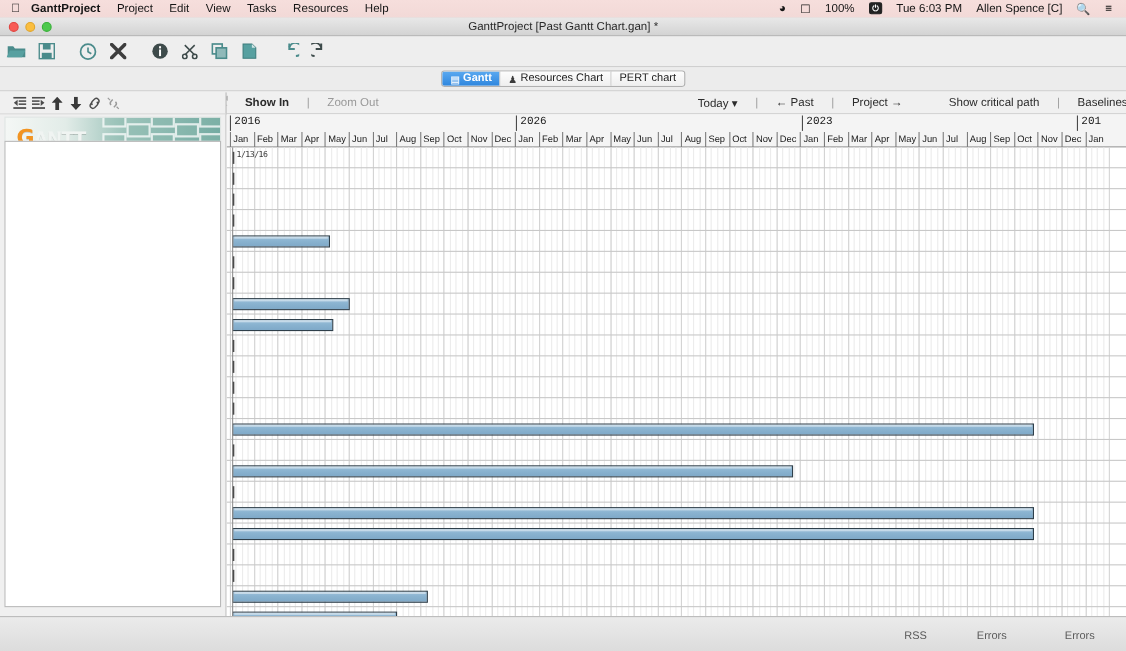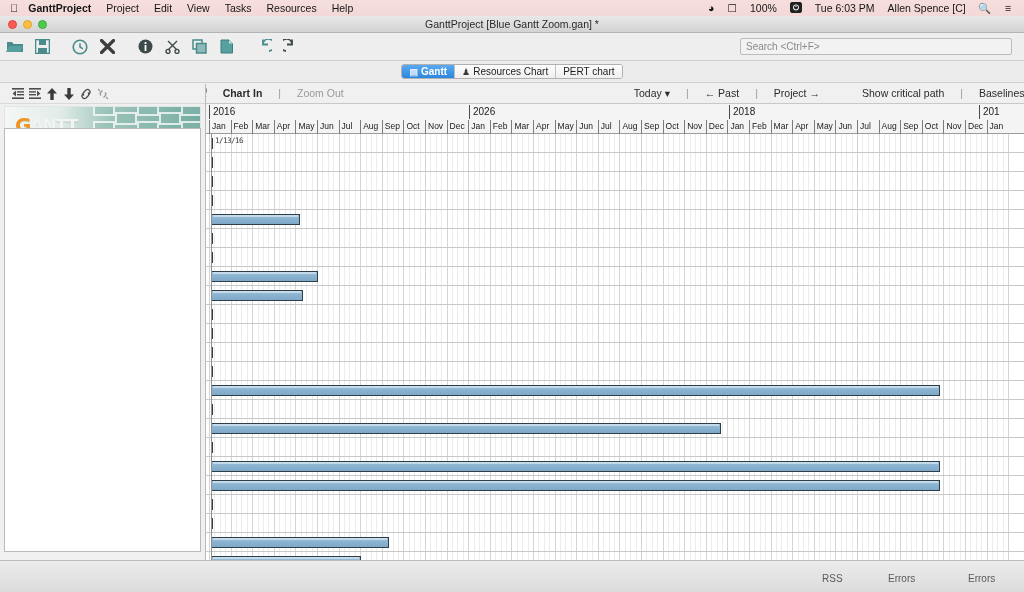--- a/index.html
+++ b/index.html
@@ -120,21 +120,21 @@
 
   
   .chartarea{
     position:absolute; left:206px; top:104px; width:818px; height:456px;
     background:#ffffff; overflow:hidden;
   }
   .timeline{
     position:absolute; left:0; top:0; width:818px; height:30px;
     background:#f4f4f4; border-bottom:1px solid #9c9c9c;
   }
-  .yearrow{ position:absolute; left:0; top:0; height:15px; width:818px; }
+  .yearrow{ position:absolute; left:0; top:0; height:15px; width:818px;font-family:Liberation Mono, monospace; }
   .yearlbl{ position:absolute; top:1px; font-size:10px; color:#1a1a1a;
     padding-left:3px; border-left:1px solid #4a4a4a; height:14px; line-height:13px; }
   .monthrow{ position:absolute; left:0; top:15px; height:15px; width:818px; }
   .monthlbl{ position:absolute; top:1px; font-size:8.5px; color:#1a1a1a;
     padding-left:2px; border-left:1px solid #7d7d7d; height:14px; line-height:13px;
     white-space:nowrap; }
   .grid{ position:absolute; left:0; top:30px; width:818px; height:426px; }
   .vline{ position:absolute; top:0; bottom:0; width:1px; background:#ececec; }
   .vline.m{ background:#d4d4d4; }
   .hline{ position:absolute; left:0; width:818px; height:1px; background:#c8c8c8; }
@@ -181,21 +181,21 @@
     <span class="mi">≡</span>
   </span>
 </div>
 
 <div class="titlebar">
   <div class="lights">
     <span class="light l-red"></span>
     <span class="light l-yel"></span>
     <span class="light l-grn"></span>
   </div>
-  <span class="win-title">GanttProject [Blue Gantt Zoom.gan] *</span>
+  <span class="win-title">GanttProject [Past Gantt Chart.gan] *</span>
 </div>
 
 <div class="apptoolbar">
   <div class="tbtn">
     <svg width="18" height="16" viewBox="0 0 18 16">
         <path d="M1 13V3h5l1.6 2H17v8z" fill="#4a8b8b"></path>
         <path d="M0 13l3-6h14l-3 6z" fill="#57a0a0"></path>
       </svg>
   </div>
   <div class="tbtn">
@@ -250,21 +250,20 @@
         <path d="M13 12a6 6 0 10-6-8" fill="none" stroke="#4a8b8b" stroke-width="1.8"></path>
         <path d="M7 0.5v5h5" fill="none" stroke="#4a8b8b" stroke-width="1.8"></path>
       </svg>
   </div>
   <div class="tbtn">
     <svg width="16" height="15" viewBox="0 0 16 15">
         <path d="M3 12a6 6 0 116-8" fill="none" stroke="#3d4a4a" stroke-width="1.8"></path>
         <path d="M9 0.5v5H4" fill="none" stroke="#3d4a4a" stroke-width="1.8"></path>
       </svg>
   </div>
-  <div class="searchbox">Search &lt;Ctrl+F&gt;</div>
 </div>
 
 <div class="tabrow">
   <div class="tabs">
     <div class="tab active">
       <span class="tico">▤</span>
       <span>Gantt</span>
     </div>
     <div class="tab">
       <span class="tico">♟</span>
@@ -274,21 +273,21 @@
       <span>PERT chart</span>
     </div>
   </div>
 </div>
 
 <div class="actionbar">
   <div class="ab-arrows">
     <span>◀</span>
     <span>▶</span>
   </div>
-  <span class="ab-item bold">Chart In</span>
+  <span class="ab-item bold">Show In</span>
   <span class="ab-sep">|</span>
   <span class="ab-item dim">Zoom Out</span>
   <span class="ab-item" style="margin-left:290px;">
     <span>Today</span>
     <span>▾</span>
   </span>
   <span class="ab-sep">|</span>
   <span class="ab-item">← Past</span>
   <span class="ab-sep">|</span>
   <span class="ab-item">Project →</span>
@@ -358,21 +357,21 @@
   </div>
 
   <div class="tasklist"></div>
 </div>
 
 <div class="chartarea">
   <div class="timeline">
     <div class="yearrow" id="yearrow">
         <div class="yearlbl" style="left: 3px;">2016</div>
         <div class="yearlbl" style="left: 263px;">2026</div>
-        <div class="yearlbl" style="left: 523px;">2018</div>
+        <div class="yearlbl" style="left: 523px;">2023</div>
         <div class="yearlbl" style="left: 773px;">201</div>
       </div>
     <div class="monthrow" id="monthrow">
         <div class="monthlbl" style="left: 3px; width: 21.6px;">Jan</div>
         <div class="monthlbl" style="left: 24.6px; width: 21.6px;">Feb</div>
         <div class="monthlbl" style="left: 46.2px; width: 21.6px;">Mar</div>
         <div class="monthlbl" style="left: 67.8px; width: 21.6px;">Apr</div>
         <div class="monthlbl" style="left: 89.4px; width: 21.6px;">May</div>
         <div class="monthlbl" style="left: 111px; width: 21.6px;">Jun</div>
         <div class="monthlbl" style="left: 132.6px; width: 21.6px;">Jul</div>

